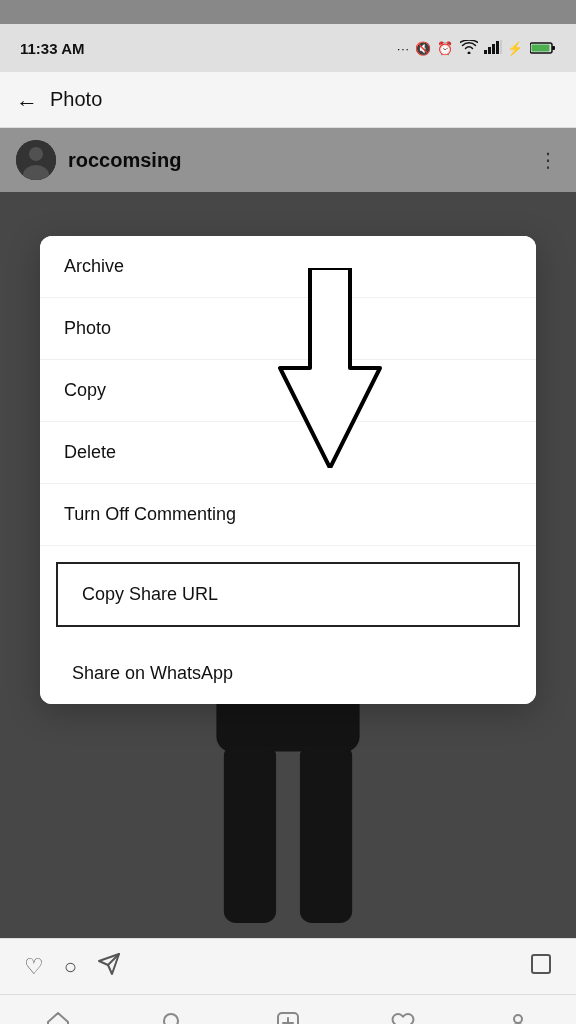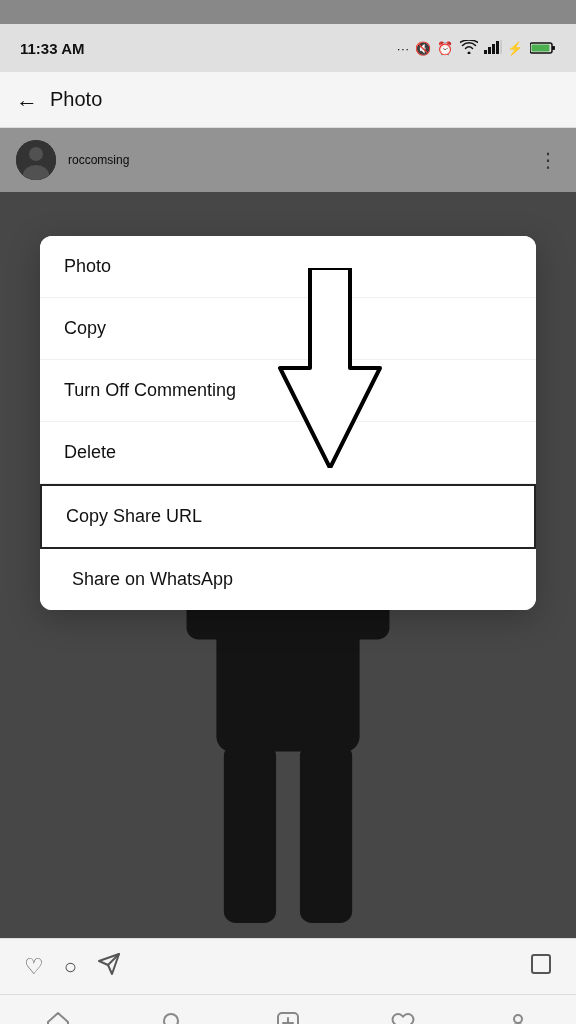--- a/index.html
+++ b/index.html
@@ -106,22 +106,22 @@
       height: 100%;
       background: linear-gradient(135deg, #666, #333);
       display: flex;
       align-items: center;
       justify-content: center;
       color: #fff;
       font-size: 16px;
     }
 
     .username {
-      font-size: 12px;
-      font-weight: 400;
+      font-size: 20px;
+      font-weight: 700;
       color: #111;
       flex: 1;
     }
 
     .more-dots {
       font-size: 20px;
       color: #555;
       letter-spacing: 2px;
       cursor: pointer;
     }
@@ -167,21 +167,21 @@
       background: #fff;
     }
 
     .menu-item:last-child {
       border-bottom: none;
       padding-left: 32px;
     }
 
     .menu-item.highlighted {
       border: 2.5px solid #222;
-      margin: 0;
+      margin: 16px;
       background: #fff;
     }
 
     
     .arrow-annotation {
       position: absolute;
       top: 140px;
       left: 270px;
       z-index: 40;
       pointer-events: none;
@@ -323,24 +323,25 @@
   <div class="overlay"></div>
 
   <div class="arrow-annotation">
     <svg class="arrow-svg" viewBox="0 0 120 200" fill="none" xmlns="http://www.w3.org/2000/svg">
 
       <polygon points="60,200 10,100 40,100 40,0 80,0 80,100 110,100" fill="white" stroke="black" stroke-width="4" stroke-linejoin="round"></polygon>
     </svg>
   </div>
 
   <div class="modal">
+    <div class="menu-item">Archive</div>
     <div class="menu-item">Photo</div>
     <div class="menu-item">Copy</div>
+    <div class="menu-item">Delete</div>
     <div class="menu-item">Turn Off Commenting</div>
-    <div class="menu-item">Delete</div>
     <div class="menu-item highlighted">Copy Share URL</div>
     <div class="menu-item">Share on WhatsApp</div>
   </div>
 </div>
 
 <div class="bottom-actions">
   <span class="action-icon">♡</span>
   <span class="action-icon">○</span>
   <span class="action-icon">
     <svg width="24" height="24" viewBox="0 0 24 24" fill="none">

